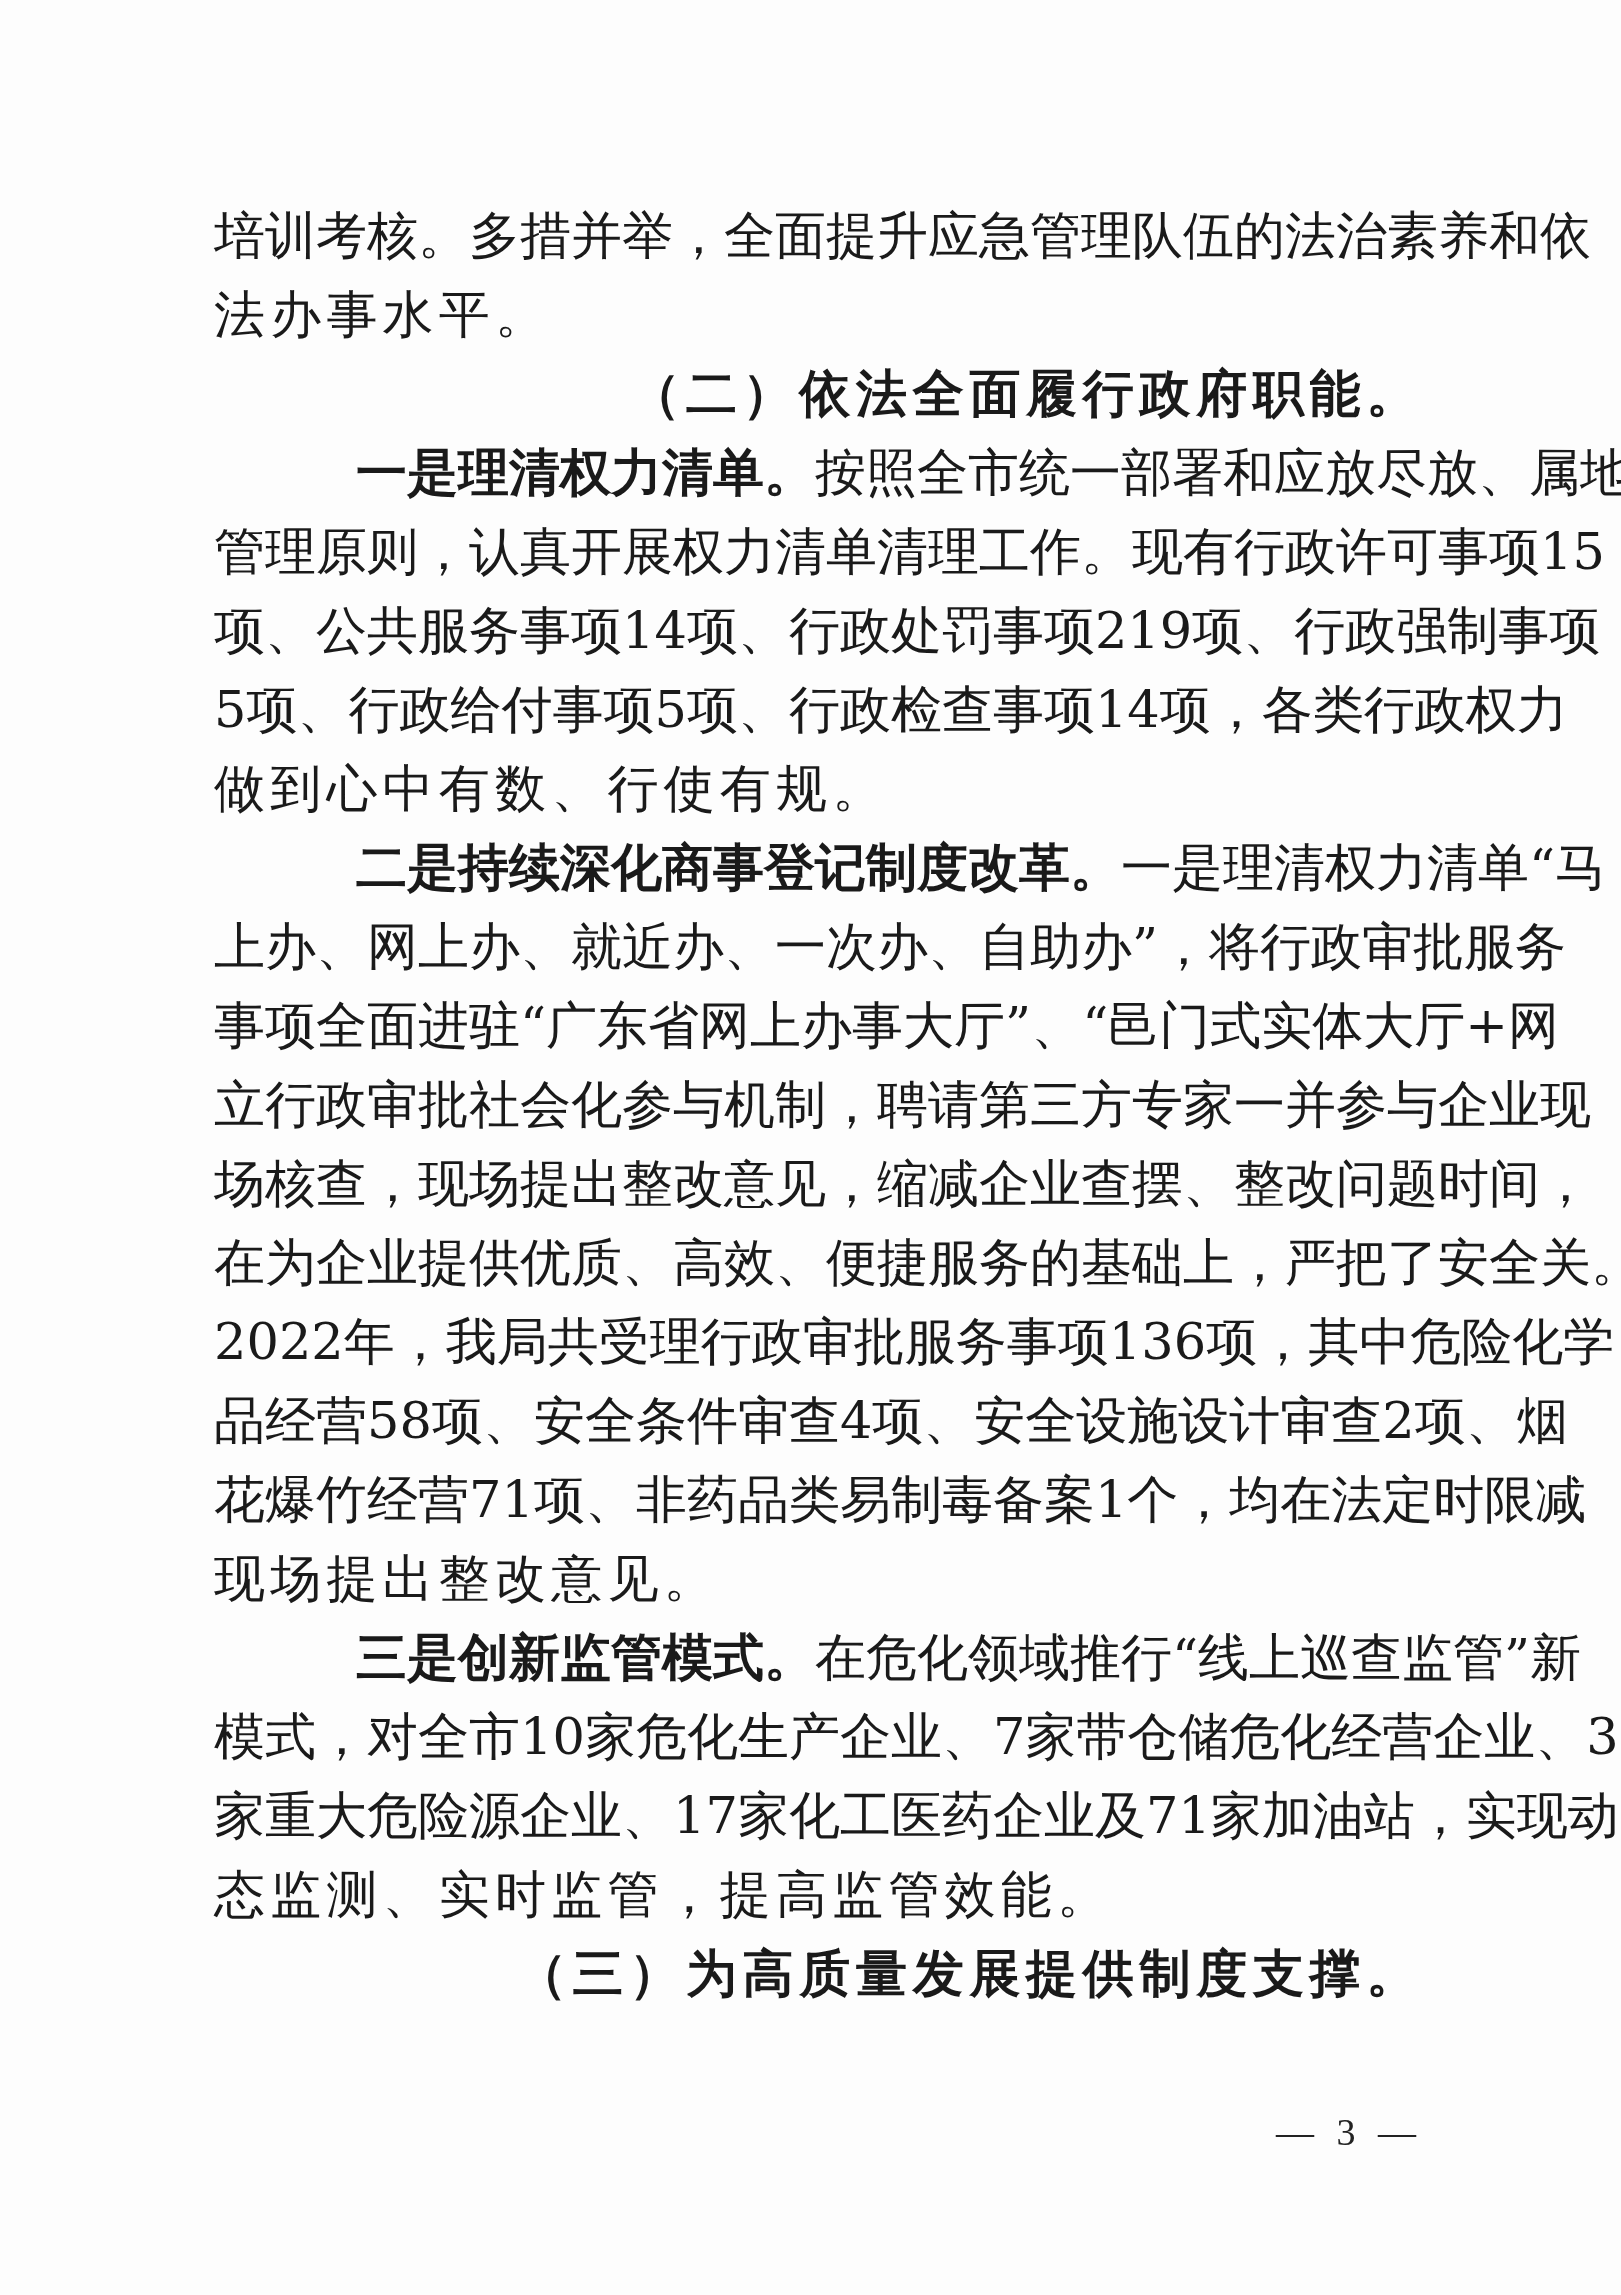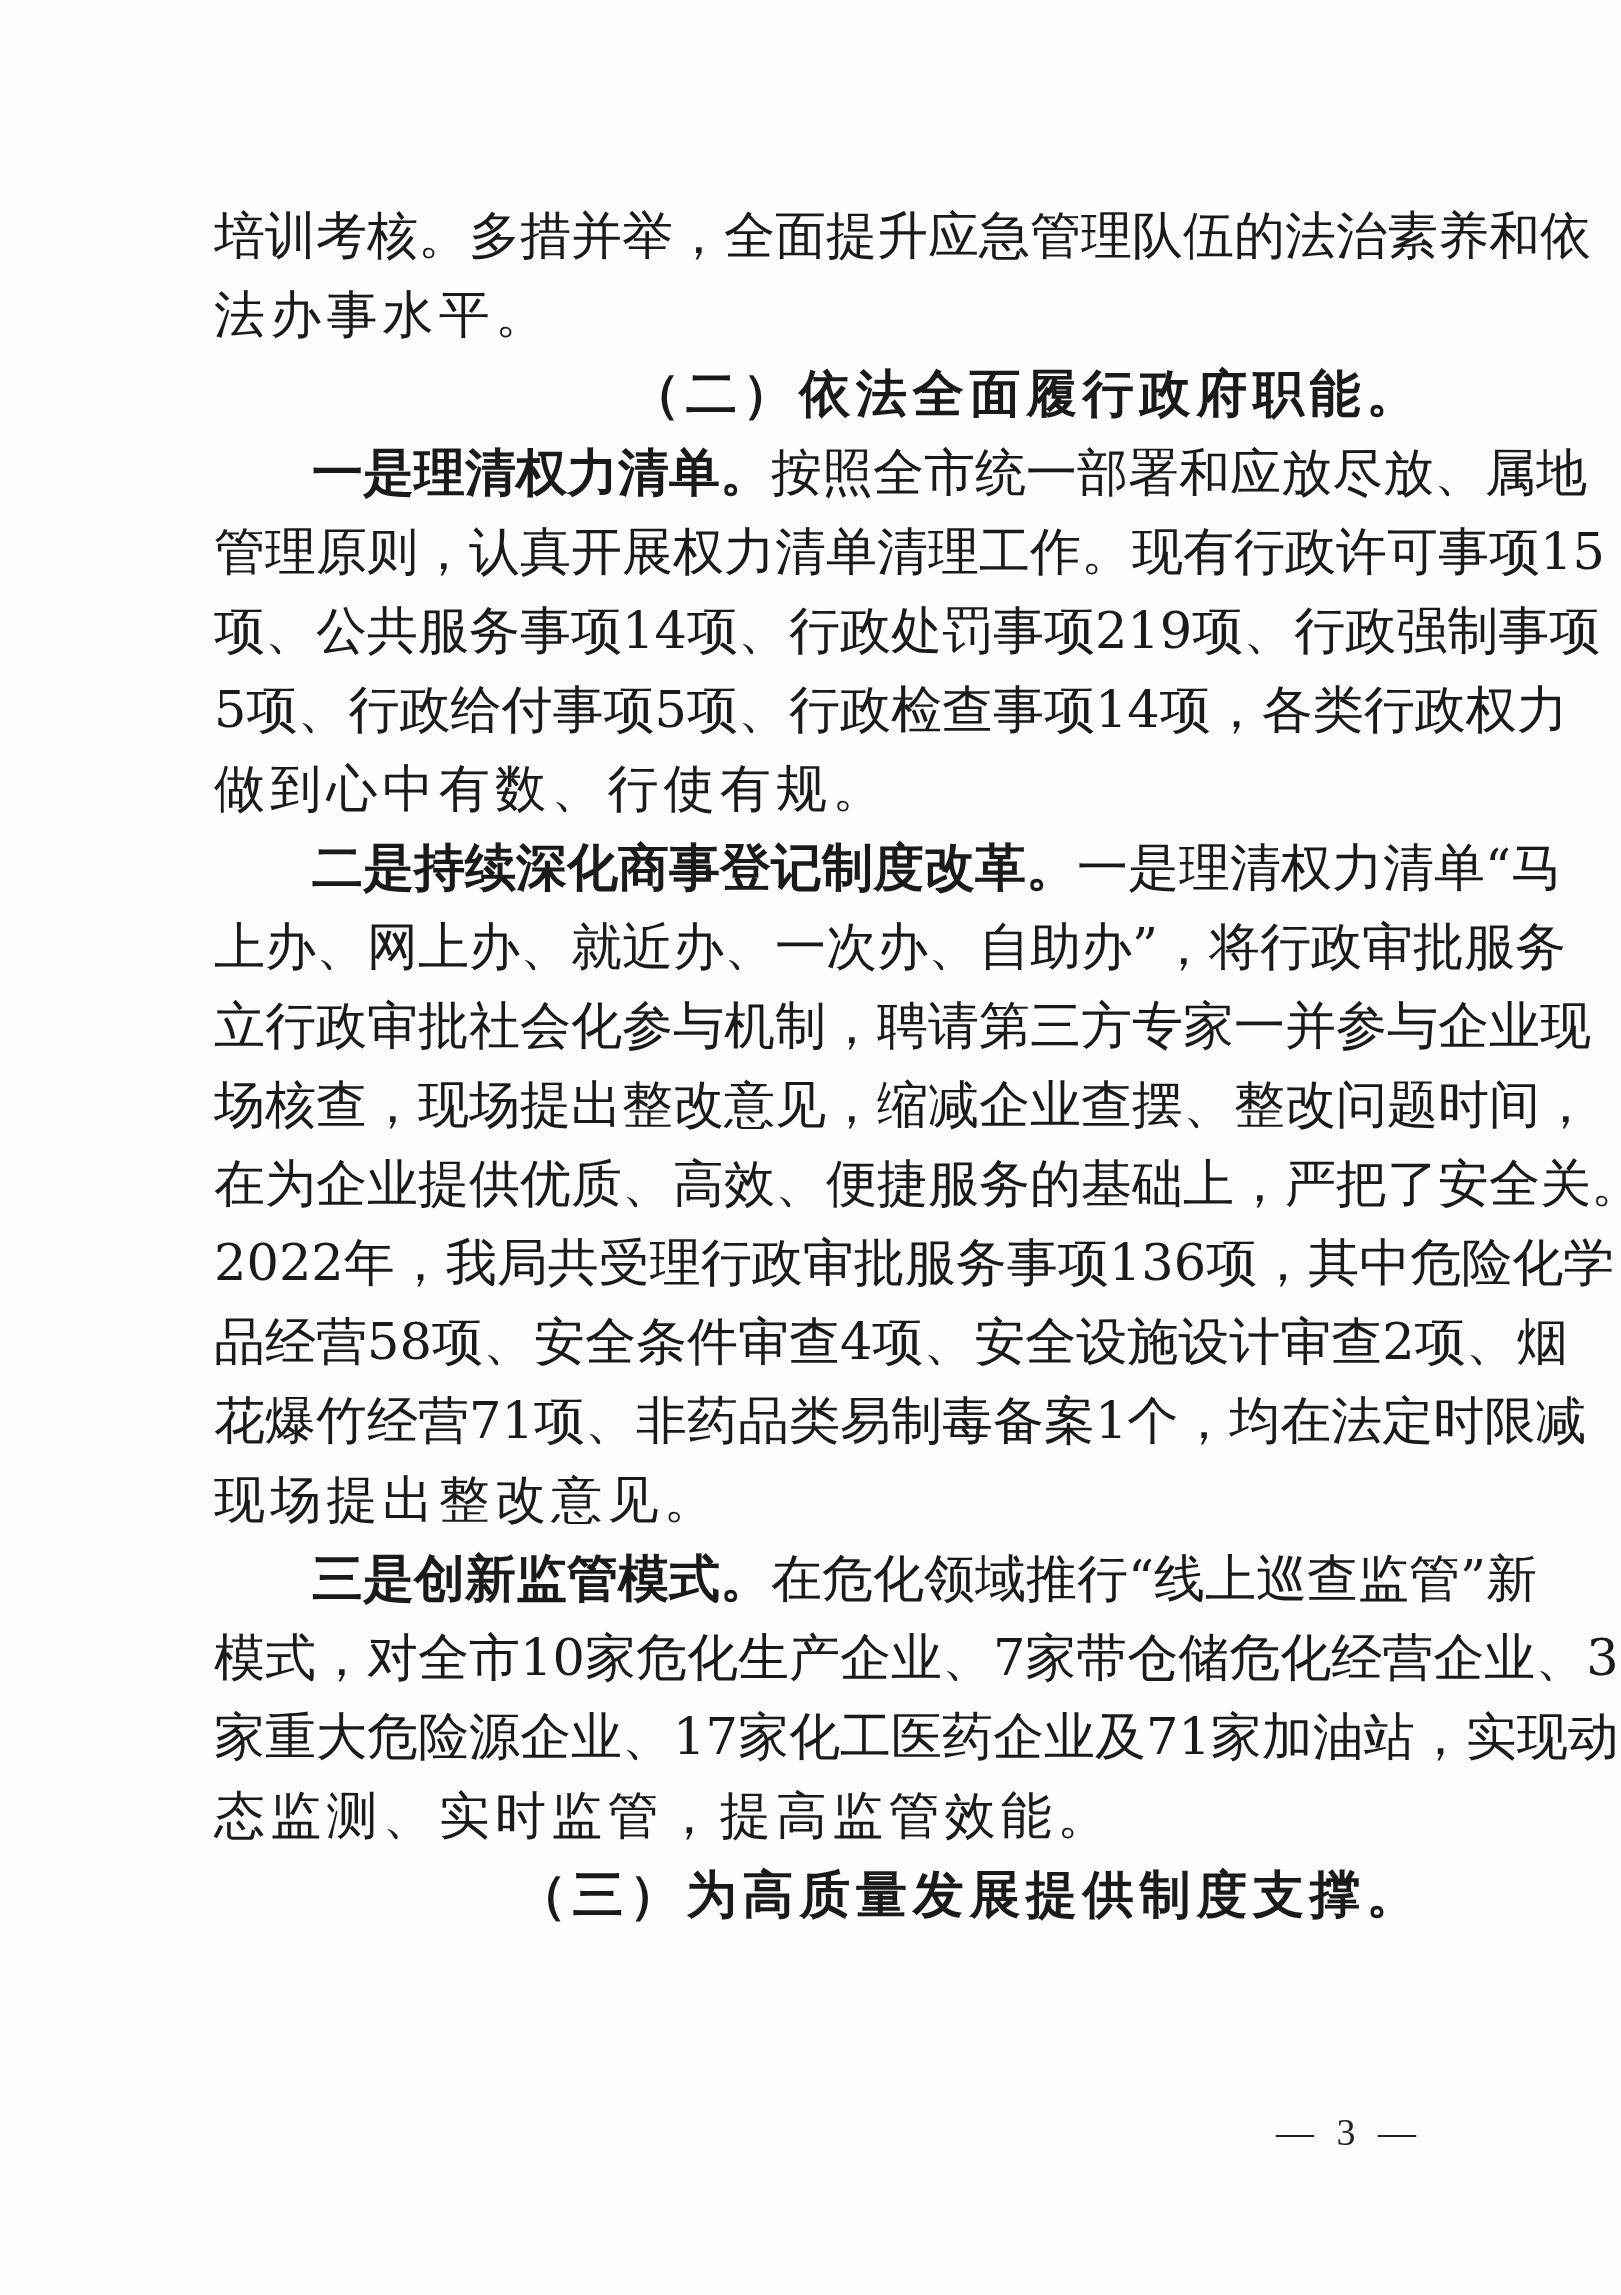--- a/index.html
+++ b/index.html
@@ -48,20 +48,21 @@
     .heading {
       font-family: "DejaVu Sans", "Liberation Sans", sans-serif;
       font-weight: bold;
       padding-left: 96px;
       letter-spacing: 5.7px;
       text-align: right;
     }
     .bold {
       font-weight: bold;
       font-family: "DejaVu Sans", "Liberation Sans", sans-serif;
+      margin-left: 44px;
     }
     .page-number {
       position: absolute;
       left: 1276px;
       top: 2108px;
       font-size: 38px;
       line-height: 49px;
       letter-spacing: 6.5px;
       color: #222;
       font-family: "Liberation Serif", "DejaVu Serif", serif;
@@ -79,20 +80,21 @@
       <span class="bold">一是理清权力清单。</span><span>按照全市统一部署和应放尽放、属地</span>
     </div>
     <div class="line justify">管理原则，认真开展权力清单清理工作。现有行政许可事项15</div>
     <div class="line justify">项、公共服务事项14项、行政处罚事项219项、行政强制事项</div>
     <div class="line justify">5项、行政给付事项5项、行政检查事项14项，各类行政权力</div>
     <div class="line">做到心中有数、行使有规。</div>
     <div class="line justify indent">
       <span class="bold">二是持续深化商事登记制度改革。</span><span>一是理清权力清单“马</span>
     </div>
     <div class="line justify">上办、网上办、就近办、一次办、自助办”，将行政审批服务</div>
+    <div class="line justify">事项全面进驻“广东省网上办事大厅”、“邑门式实体大厅+网</div>
     <div class="line justify">立行政审批社会化参与机制，聘请第三方专家一并参与企业现</div>
     <div class="line justify">场核查，现场提出整改意见，缩减企业查摆、整改问题时间，</div>
     <div class="line justify">在为企业提供优质、高效、便捷服务的基础上，严把了安全关。</div>
     <div class="line justify">2022年，我局共受理行政审批服务事项136项，其中危险化学</div>
     <div class="line justify">品经营58项、安全条件审查4项、安全设施设计审查2项、烟</div>
     <div class="line justify">花爆竹经营71项、非药品类易制毒备案1个，均在法定时限减</div>
     <div class="line">现场提出整改意见。</div>
     <div class="line justify indent">
       <span class="bold">三是创新监管模式。</span><span>在危化领域推行“线上巡查监管”新</span>
     </div>

